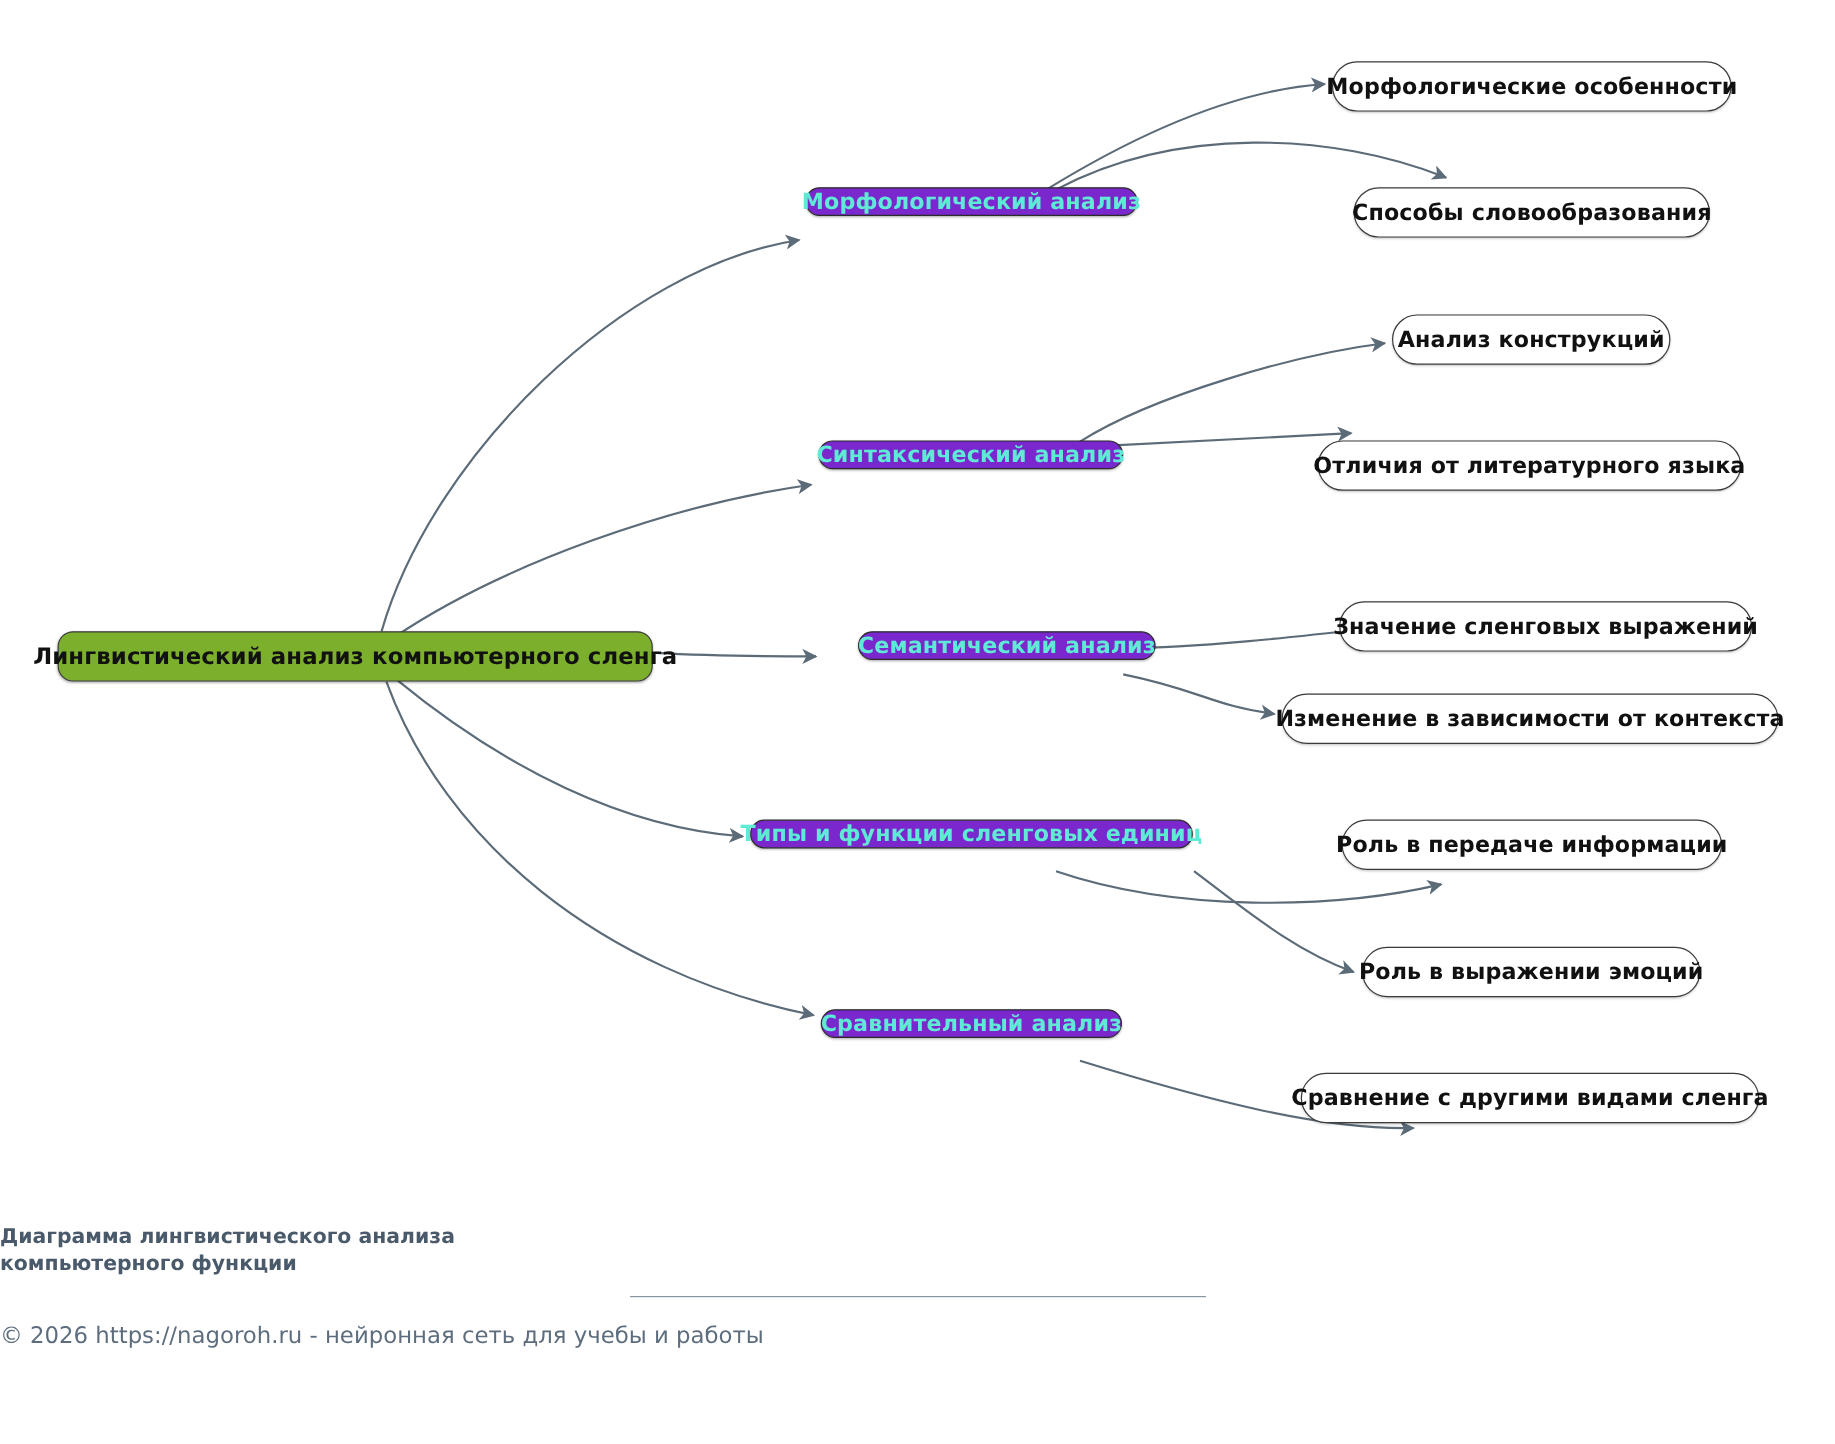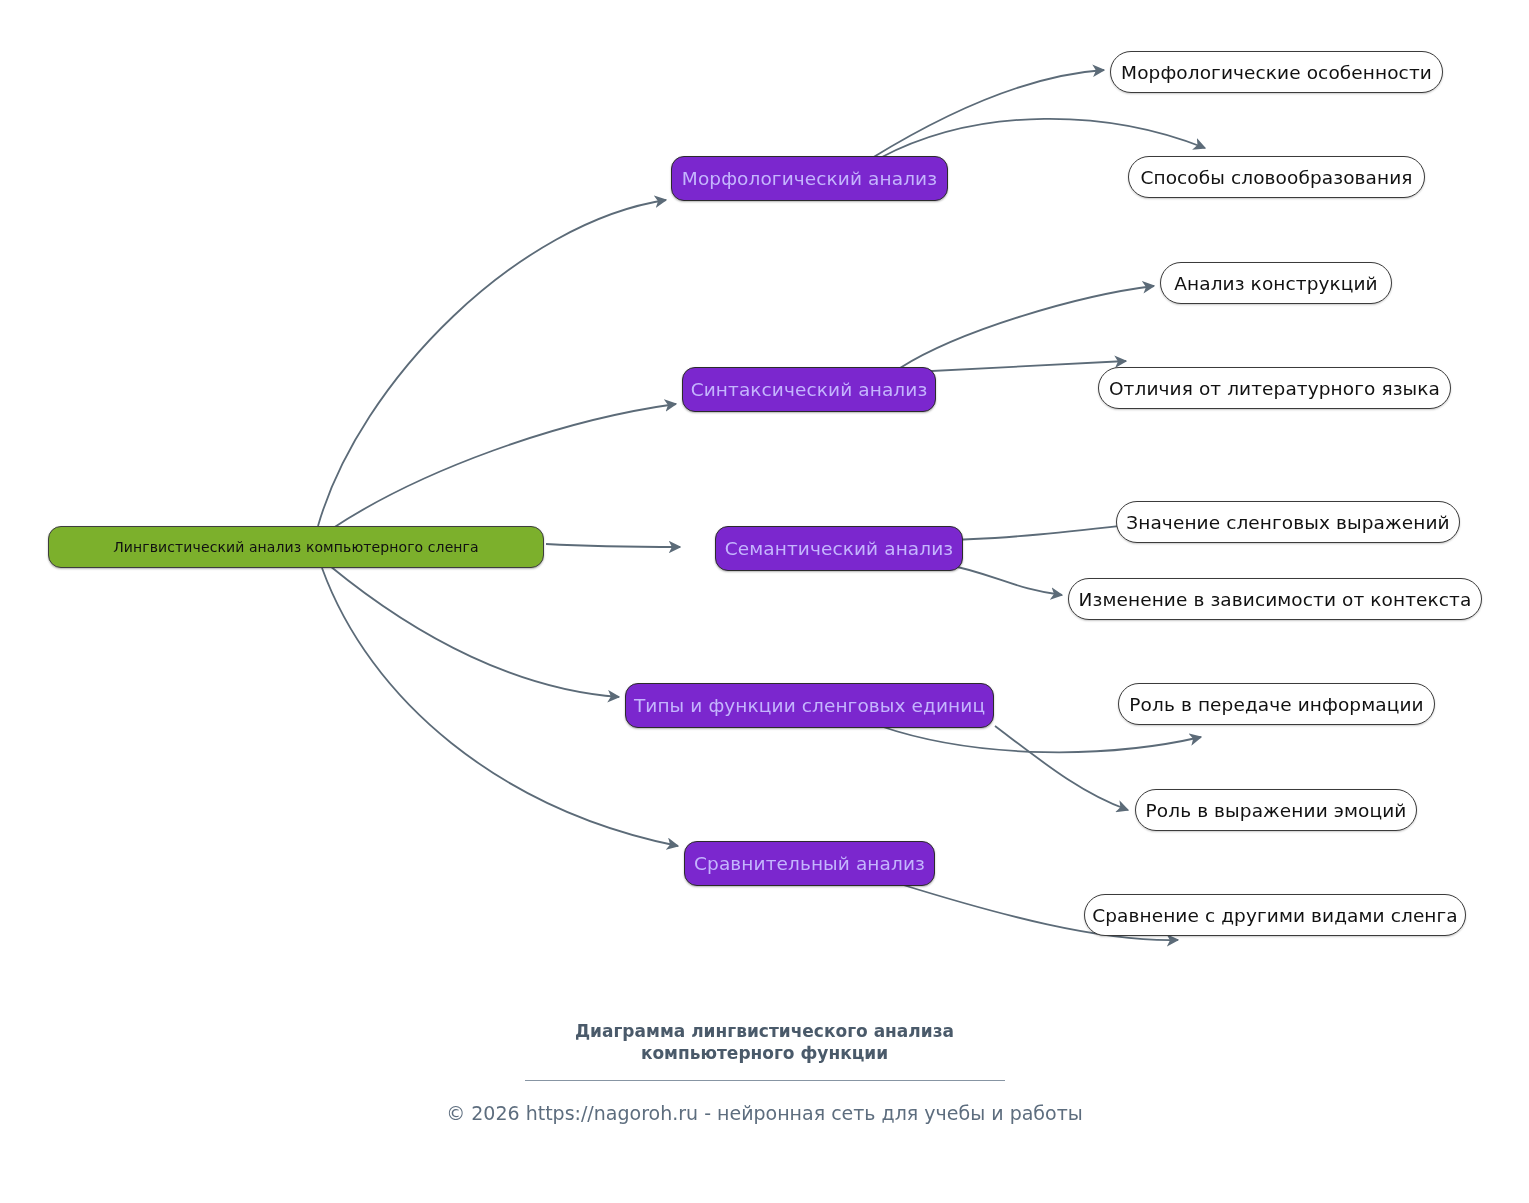--- a/index.html
+++ b/index.html
@@ -31,54 +31,54 @@
   .node {
     position: absolute;
     box-sizing: border-box;
     display: flex;
     align-items: center;
     justify-content: center;
     white-space: nowrap;
     border-radius: 14px;
     font-family: "DejaVu Sans", sans-serif;
     letter-spacing: 0.1px;
+    font-weight: bold;
   }
   .node-root {
     background: #7cb02c;
     border: 1.6px solid #3d3d3d;
     color: #111111;
-    font-size: 14px;
+    font-size: 19px;
     height: 42px;
     border-radius: 13px;
     box-shadow: 0 1px 2px rgba(0,0,0,0.30);
   }
   .node-branch {
     background: #7b27ce;
     border: 1.6px solid #2b2b2b;
-    color: #c4b5fd;
+    color: #5eead4;
     font-size: 18.5px;
-    height: 45px;
+    height: 24px;
     border-radius: 13px;
     box-shadow: 0 1px 2px rgba(0,0,0,0.30);
   }
   .node-leaf {
     background: #ffffff;
     border: 1.6px solid #3b3b3b;
     color: #111111;
     font-size: 18.5px;
     height: 42px;
     border-radius: 21px;
     box-shadow: 0 1px 2px rgba(0,0,0,0.22);
   }
   #footer {
     position: absolute;
     left: 0;
     top: 1020px;
     width: 1529px;
-    text-align: center;
   }
   .footer-title {
     color: #4a5a6a;
     font-size: 17px;
     font-weight: bold;
     line-height: 22px;
     font-family: "DejaVu Sans", sans-serif;
   }
   .footer-rule {
     width: 480px;

